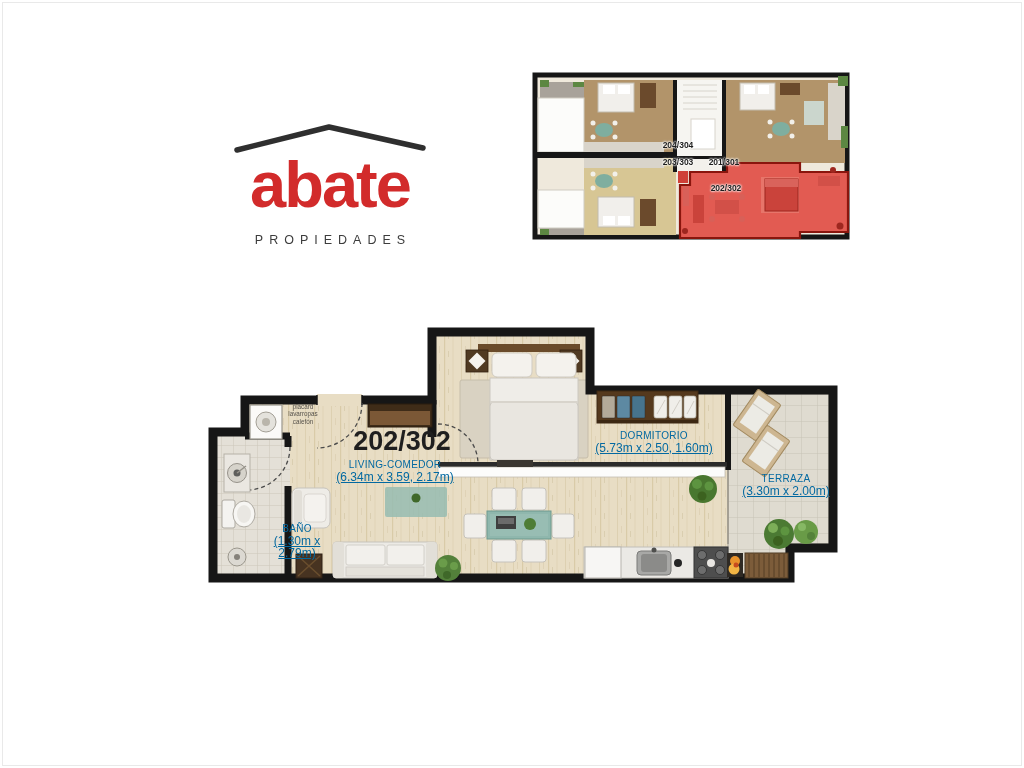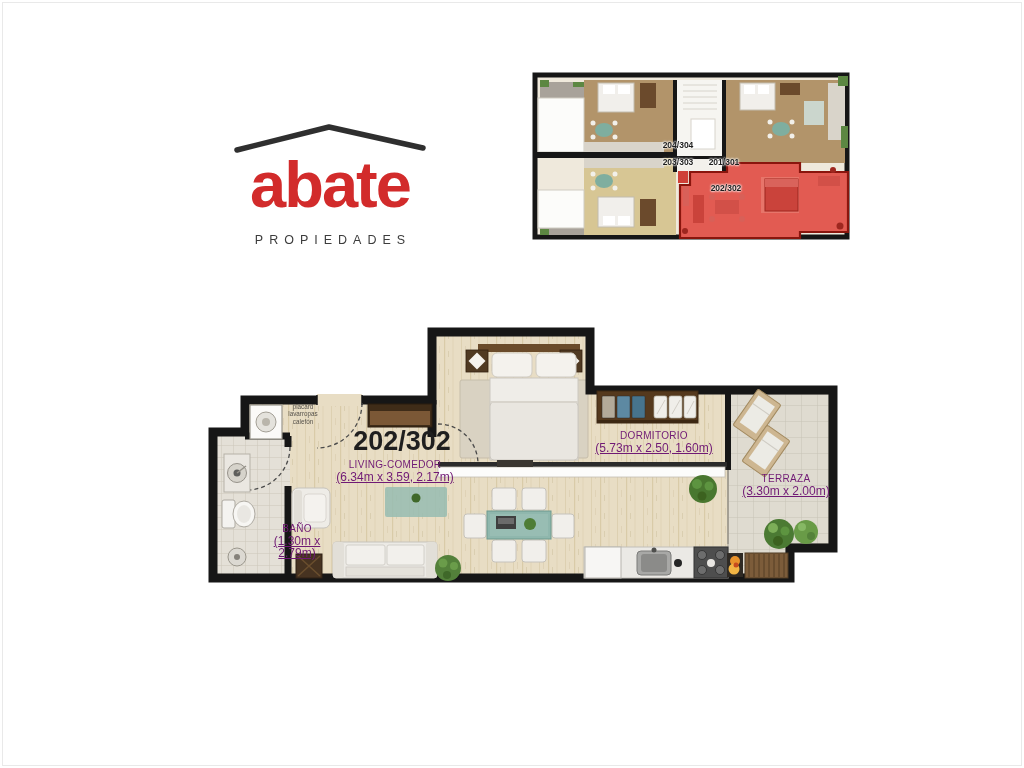--- a/index.html
+++ b/index.html
@@ -17,21 +17,21 @@
 
   
   .overview{position:absolute;left:531px;top:71px;width:322px;height:174px;}
   .ov-label{position:absolute;width:48px;text-align:center;font-size:8.5px;font-weight:bold;
     color:#1d1d1d;line-height:9px;
     text-shadow:0 0 2px #fff,0 0 2px #fff,0 0 3px #fff;}
 
   
   .plan{position:absolute;left:210px;top:326px;width:630px;height:266px;}
   .plan svg{overflow:visible;}
-  .room-label{position:absolute;text-align:center;color:#701a75;}
+  .room-label{position:absolute;text-align:center;color:#0369a1;}
   .room-name{font-size:10px;line-height:13px;letter-spacing:.3px;}
   .room-dims{font-size:12px;line-height:12px;text-decoration:underline;}
   .unit-title{position:absolute;left:127px;top:101px;width:130px;text-align:center;
     font-size:27px;font-weight:bold;color:#1f1f1f;line-height:28px;}
   .utility-note{position:absolute;left:71px;top:77px;width:44px;text-align:center;
     font-size:6.3px;line-height:7.4px;color:#55514a;}
 </style>
 </head>
 <body>
 

